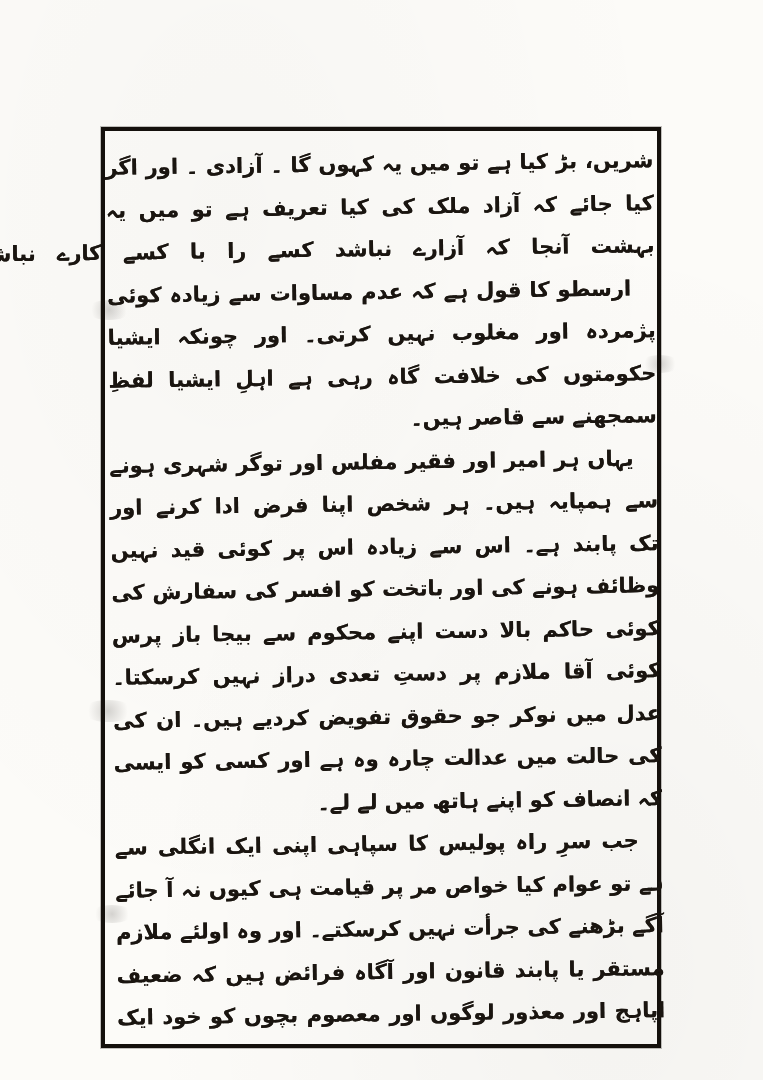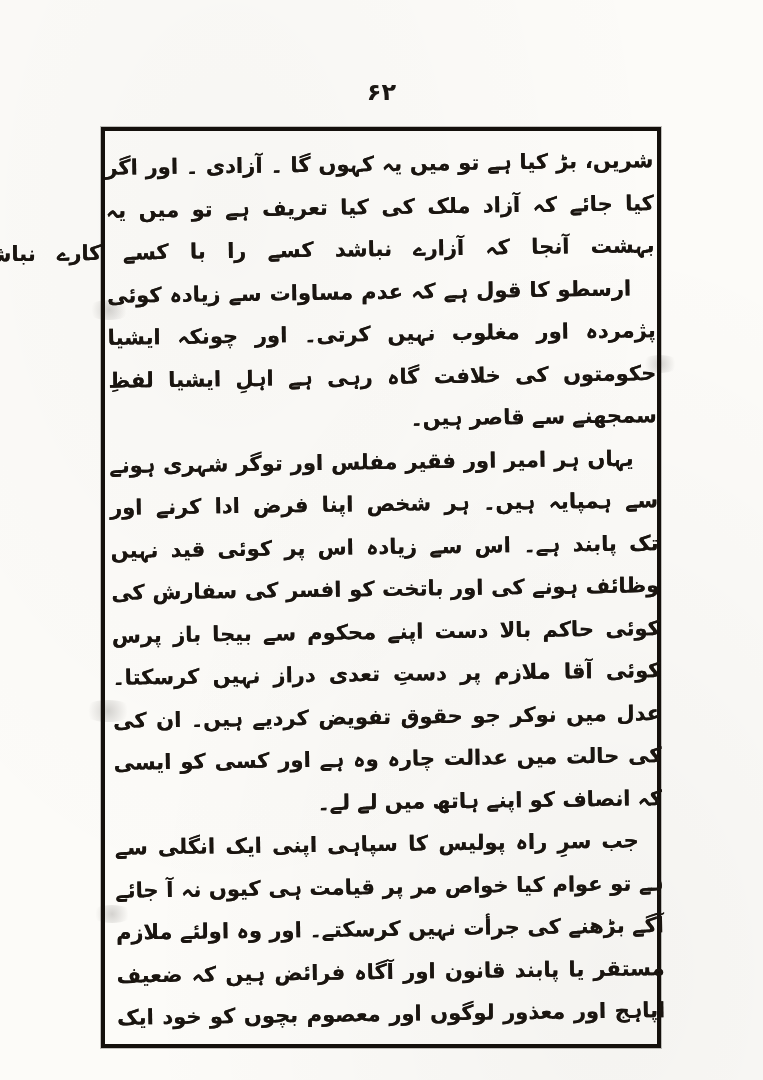--- a/index.html
+++ b/index.html
@@ -103,21 +103,20 @@
   .smudge.s1 { width: 46px; height: 20px; left: 86px;  top: 300px; }
   .smudge.s2 { width: 40px; height: 18px; left: 640px; top: 355px; }
   .smudge.s3 { width: 52px; height: 22px; left: 82px;  top: 700px; }
   .smudge.s4 { width: 44px; height: 18px; left: 90px;  top: 905px; }
 </style>
 </head>
 <body>
 
 <div class="scan-page">
 
-  <div class="page-number">۶۲</div>
 
   <div class="text-frame">
     <div class="text-block">
 
       <div class="line full">شریں، بڑ کیا ہے تو میں یہ کہوں گا ۔ آزادی ۔ اور اگر مجھ سے یہ دریافت</div>
       <div class="line full">کیا جائے کہ آزاد ملک کی کیا تعریف ہے تو میں یہ جواب دوں گا کہ</div>
       <div class="line couplet">بہشت آنجا کہ آزارے نباشد    کسے را با کسے کارے نباشد</div>
       <div class="line full indent">ارسطو کا قول ہے کہ عدم مساوات سے زیادہ کوئی شے قوتوں کو</div>
       <div class="line full">پژمردہ اور مغلوب نہیں کرتی۔ اور چونکہ ایشیا مدتوں تک مطلق العنان</div>
       <div class="line full">حکومتوں کی خلافت گاہ رہی ہے اہلِ ایشیا لفظِ آزادی کا مفہوم</div>

